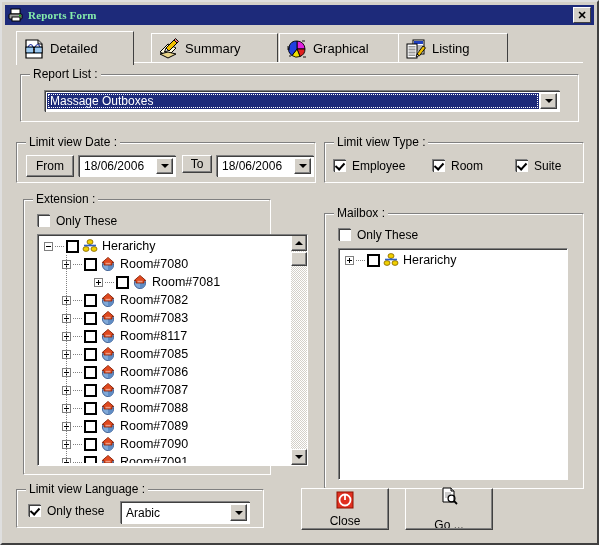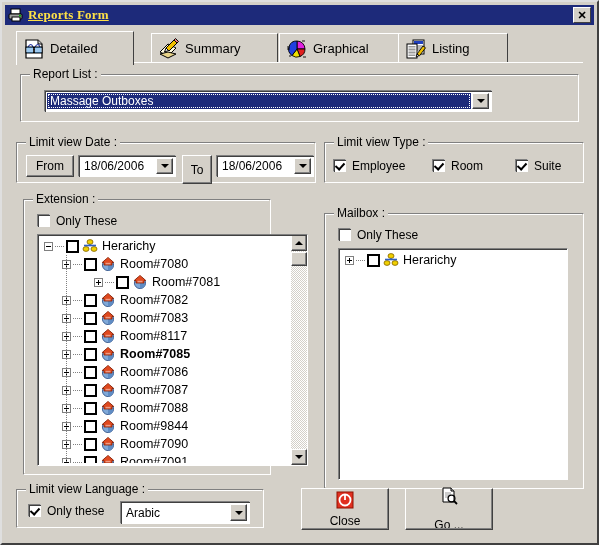--- a/index.html
+++ b/index.html
@@ -19,23 +19,22 @@
   }
   .titlebar{
     position:absolute;left:3px;top:3px;width:589px;height:20px;
     background:#1d2a7a;
     display:flex;align-items:center;
   }
   .title-icon{
     width:16px;height:16px;margin-left:3px;margin-right:4px;flex:0 0 auto;position:relative;
   }
   .title-text{
-    color:#fde047;font-weight:bold;font-size:13px;letter-spacing:0.2px;
+    color:#86efac;font-weight:bold;font-size:11px;letter-spacing:0.2px;
     font-family:"Liberation Serif",serif;
-    text-decoration:underline;
   }
   .titlebar-spacer{flex:1 1 auto;}
   .close-btn{
     width:18px;height:16px;margin-right:3px;
     background:#d4d0c8;
     border-left:1px solid #fff;border-top:1px solid #fff;
     border-right:1px solid #404040;border-bottom:1px solid #404040;
     box-sizing:border-box;display:flex;align-items:center;justify-content:center;
     font-size:11px;font-weight:bold;line-height:1;cursor:default;
   }
@@ -282,21 +281,21 @@
           </svg>
         </span>
         <span class="tab-label">Listing</span>
       </div>
     </div>
     <div class="tabline"></div>
 
     <div class="grp" style="left:15px;top:40px;width:559px;height:55px;">
       <div class="grp-frame"></div>
       <span class="grp-title">Report List :</span>
-      <div class="combo" style="left:24px;top:23px;width:448px;height:22px;">
+      <div class="combo" style="left:24px;top:23px;width:516px;height:22px;">
         <div class="field">
           <div class="txt selected">Massage Outboxes</div>
           <div class="cbtn arrowbtn">
               <span class="tri-down"></span>
             </div>
         </div>
       </div>
     </div>
 
     <div class="grp" style="left:11px;top:108px;width:300px;height:48px;">
@@ -308,21 +307,21 @@
       </div>
       <div class="combo" style="left:62px;top:20px;width:98px;height:22px;">
         <div class="field">
           <div class="txt">18/06/2006</div>
           <div class="cbtn arrowbtn">
               <span class="tri-down"></span>
             </div>
         </div>
       </div>
 
-      <div class="btn" style="position:absolute;left:166px;top:20px;width:30px;height:29px;">
+      <div class="btn" style="position:absolute;left:166px;top:20px;width:30px;height:18px;">
         <span>To</span>
       </div>
       <div class="combo" style="left:200px;top:20px;width:98px;height:22px;">
         <div class="field">
           <div class="txt">18/06/2006</div>
           <div class="cbtn arrowbtn">
               <span class="tri-down"></span>
             </div>
         </div>
       </div>
@@ -427,21 +426,21 @@
               <span class="dots"></span>
               <span class="tcb"></span>
               <span class="ticon"><svg width="16" height="16" viewBox="0 0 16 16">
                   <circle cx="8" cy="9" r="5.6" fill="#7fa8d8" stroke="#2a4a80" stroke-width="0.8"></circle>
                   <path d="M8 9 a5.6 5.6 0 0 1 5.6 0 a5.6 5.6 0 0 1 -5.6 5.6 Z" fill="#5f8cc4"></path>
                   <path d="M2.2 6.5 L8 1.4 L13.8 6.5 L12 6.5 L12 9 L4 9 L4 6.5 Z" fill="#e04a20" stroke="#8a2000" stroke-width="0.8"></path>
                   <path d="M5.5 6.8 h5 v1.6 h-5 Z" fill="#ffffff" opacity="0.45"></path>
                 </svg></span>
               <span>Room#8117</span>
             </div>
-            <div class="tnode" style="padding-left: 22px; font-weight: bold;">
+            <div class="tnode" style="padding-left: 22px;">
               <span class="exp plus"></span>
               <span class="dots"></span>
               <span class="tcb"></span>
               <span class="ticon"><svg width="16" height="16" viewBox="0 0 16 16">
                   <circle cx="8" cy="9" r="5.6" fill="#7fa8d8" stroke="#2a4a80" stroke-width="0.8"></circle>
                   <path d="M8 9 a5.6 5.6 0 0 1 5.6 0 a5.6 5.6 0 0 1 -5.6 5.6 Z" fill="#5f8cc4"></path>
                   <path d="M2.2 6.5 L8 1.4 L13.8 6.5 L12 6.5 L12 9 L4 9 L4 6.5 Z" fill="#e04a20" stroke="#8a2000" stroke-width="0.8"></path>
                   <path d="M5.5 6.8 h5 v1.6 h-5 Z" fill="#ffffff" opacity="0.45"></path>
                 </svg></span>
               <span>Room#7085</span>
@@ -485,21 +484,21 @@
             <div class="tnode" style="padding-left: 22px;">
               <span class="exp plus"></span>
               <span class="dots"></span>
               <span class="tcb"></span>
               <span class="ticon"><svg width="16" height="16" viewBox="0 0 16 16">
                   <circle cx="8" cy="9" r="5.6" fill="#7fa8d8" stroke="#2a4a80" stroke-width="0.8"></circle>
                   <path d="M8 9 a5.6 5.6 0 0 1 5.6 0 a5.6 5.6 0 0 1 -5.6 5.6 Z" fill="#5f8cc4"></path>
                   <path d="M2.2 6.5 L8 1.4 L13.8 6.5 L12 6.5 L12 9 L4 9 L4 6.5 Z" fill="#e04a20" stroke="#8a2000" stroke-width="0.8"></path>
                   <path d="M5.5 6.8 h5 v1.6 h-5 Z" fill="#ffffff" opacity="0.45"></path>
                 </svg></span>
-              <span>Room#9844</span>
+              <span>Room#7089</span>
             </div>
             <div class="tnode" style="padding-left: 22px;">
               <span class="exp plus"></span>
               <span class="dots"></span>
               <span class="tcb"></span>
               <span class="ticon"><svg width="16" height="16" viewBox="0 0 16 16">
                   <circle cx="8" cy="9" r="5.6" fill="#7fa8d8" stroke="#2a4a80" stroke-width="0.8"></circle>
                   <path d="M8 9 a5.6 5.6 0 0 1 5.6 0 a5.6 5.6 0 0 1 -5.6 5.6 Z" fill="#5f8cc4"></path>
                   <path d="M2.2 6.5 L8 1.4 L13.8 6.5 L12 6.5 L12 9 L4 9 L4 6.5 Z" fill="#e04a20" stroke="#8a2000" stroke-width="0.8"></path>
                   <path d="M5.5 6.8 h5 v1.6 h-5 Z" fill="#ffffff" opacity="0.45"></path>

